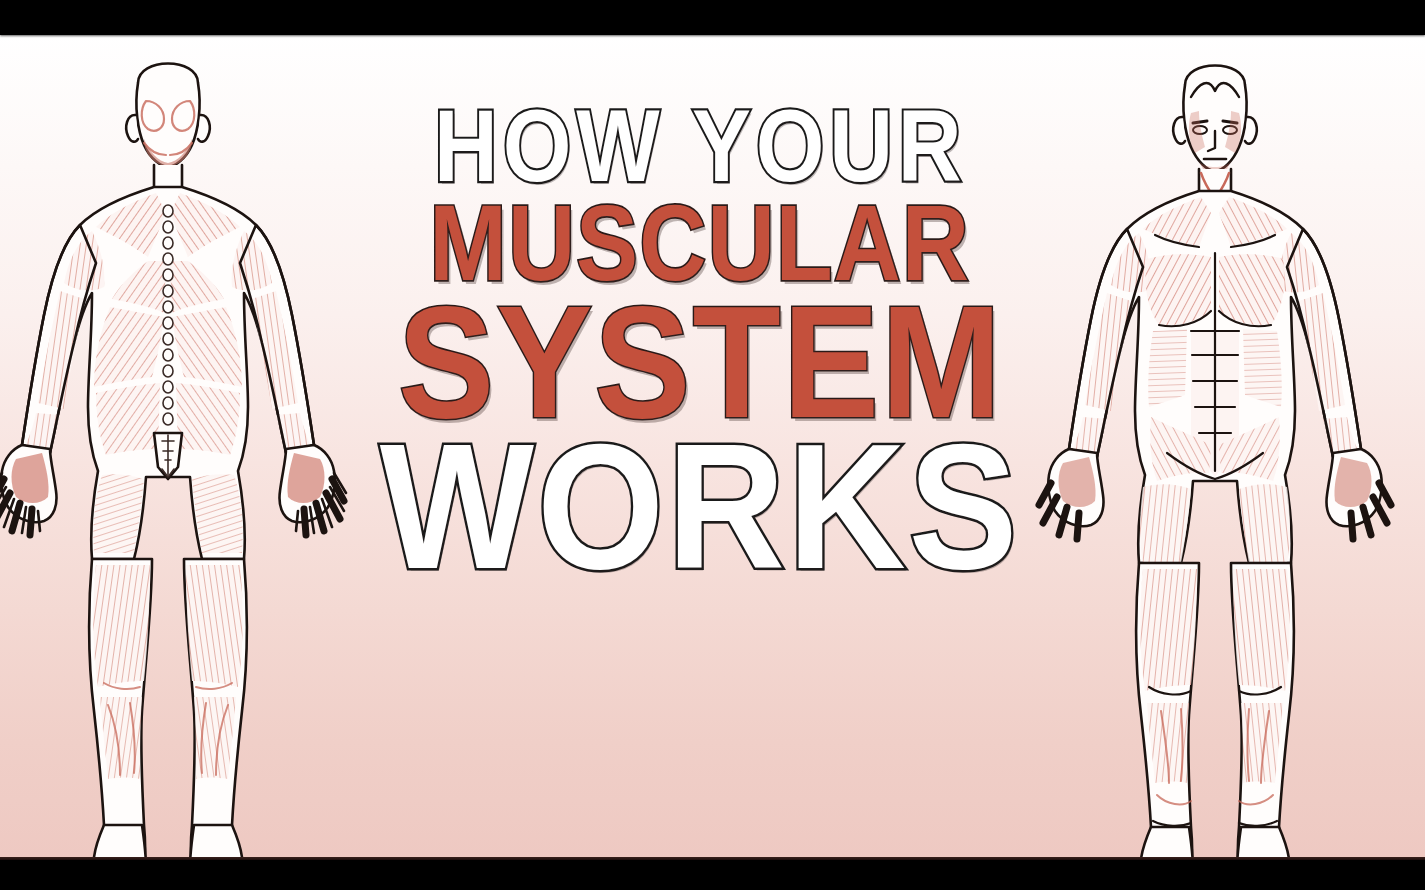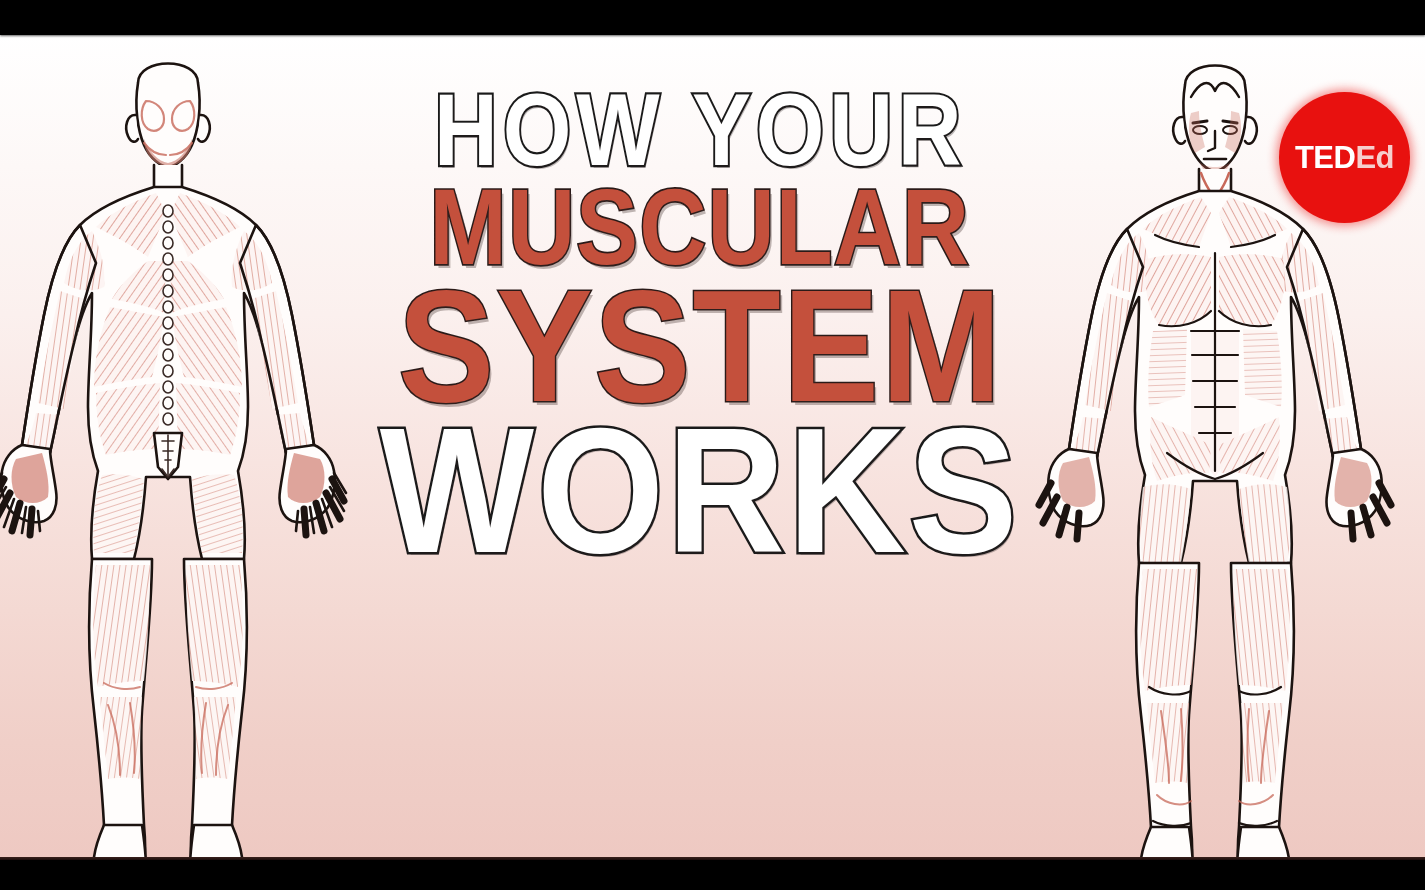--- a/index.html
+++ b/index.html
@@ -19,21 +19,21 @@
     background:linear-gradient(180deg,#ffffff 0%,#fdf8f7 16%,#fbf0ee 34%,#f8e4e0 52%,#f4d9d3 70%,#f0cfc8 86%,#eec9c2 100%);}
   #grain{position:absolute;inset:0;pointer-events:none;opacity:.5;z-index:3;}
 
   
   .figure{position:absolute;top:0;height:822px;z-index:5;}
   #figure-back{left:-12px;width:400px;}
   #figure-front{left:1035px;width:400px;}
   .figure svg{display:block;width:100%;height:100%;}
 
   
-  #title{position:absolute;left:395px;top:55px;width:610px;z-index:20;
+  #title{position:absolute;left:395px;top:71px;width:610px;z-index:20;
     display:flex;flex-direction:column;align-items:center;}
   .tline{display:block;line-height:.88;white-space:nowrap;
     font-family:"Liberation Sans",sans-serif;font-weight:bold;
     text-transform:uppercase;}
 
   
   .outline{color:#ffffff;
     -webkit-text-stroke:3px #1a1a1a;
     paint-order:stroke fill;
     text-shadow:2px 3px 0 rgba(40,30,30,.30);}
@@ -516,25 +516,19 @@
       </svg>
     </div>
 
     <div id="title">
       <span class="tline outline" id="line-1">HOW YOUR</span>
       <span class="tline solid-red" id="line-2">MUSCULAR</span>
       <span class="tline solid-red" id="line-3">SYSTEM</span>
       <span class="tline outline" id="line-4">WORKS</span>
     </div>
 
-    <div id="ted-logo">
-      <span id="ted-logo-text">
-        <span class="ted-part">TED</span>
-          <span class="ed-part">Ed</span>
-      </span>
-    </div>
 
   </div>
 
   <div class="bar" id="bar-top"></div>
   <div class="bar" id="bar-bottom"></div>
 
 </div>
 
 </body></html>

